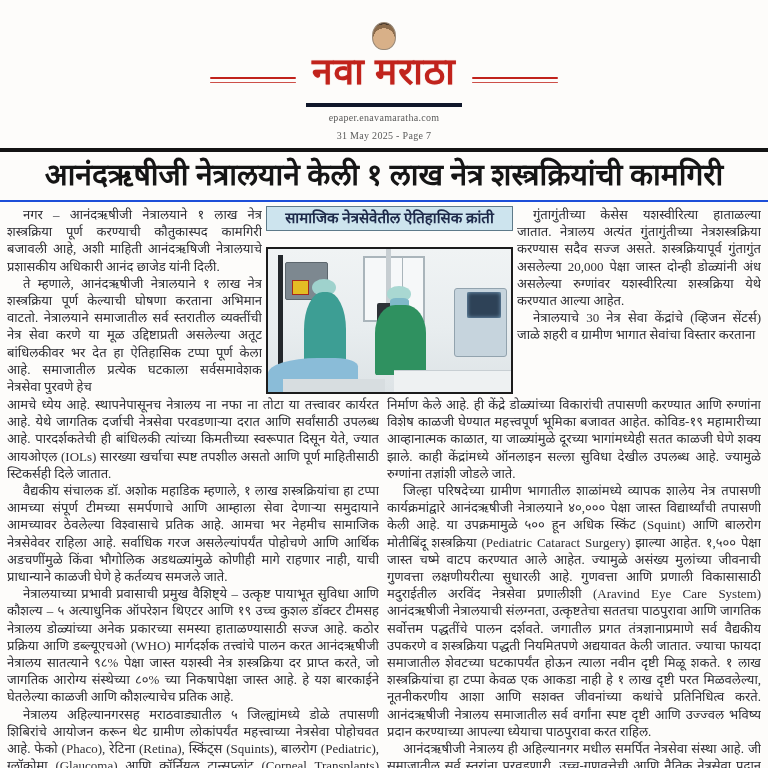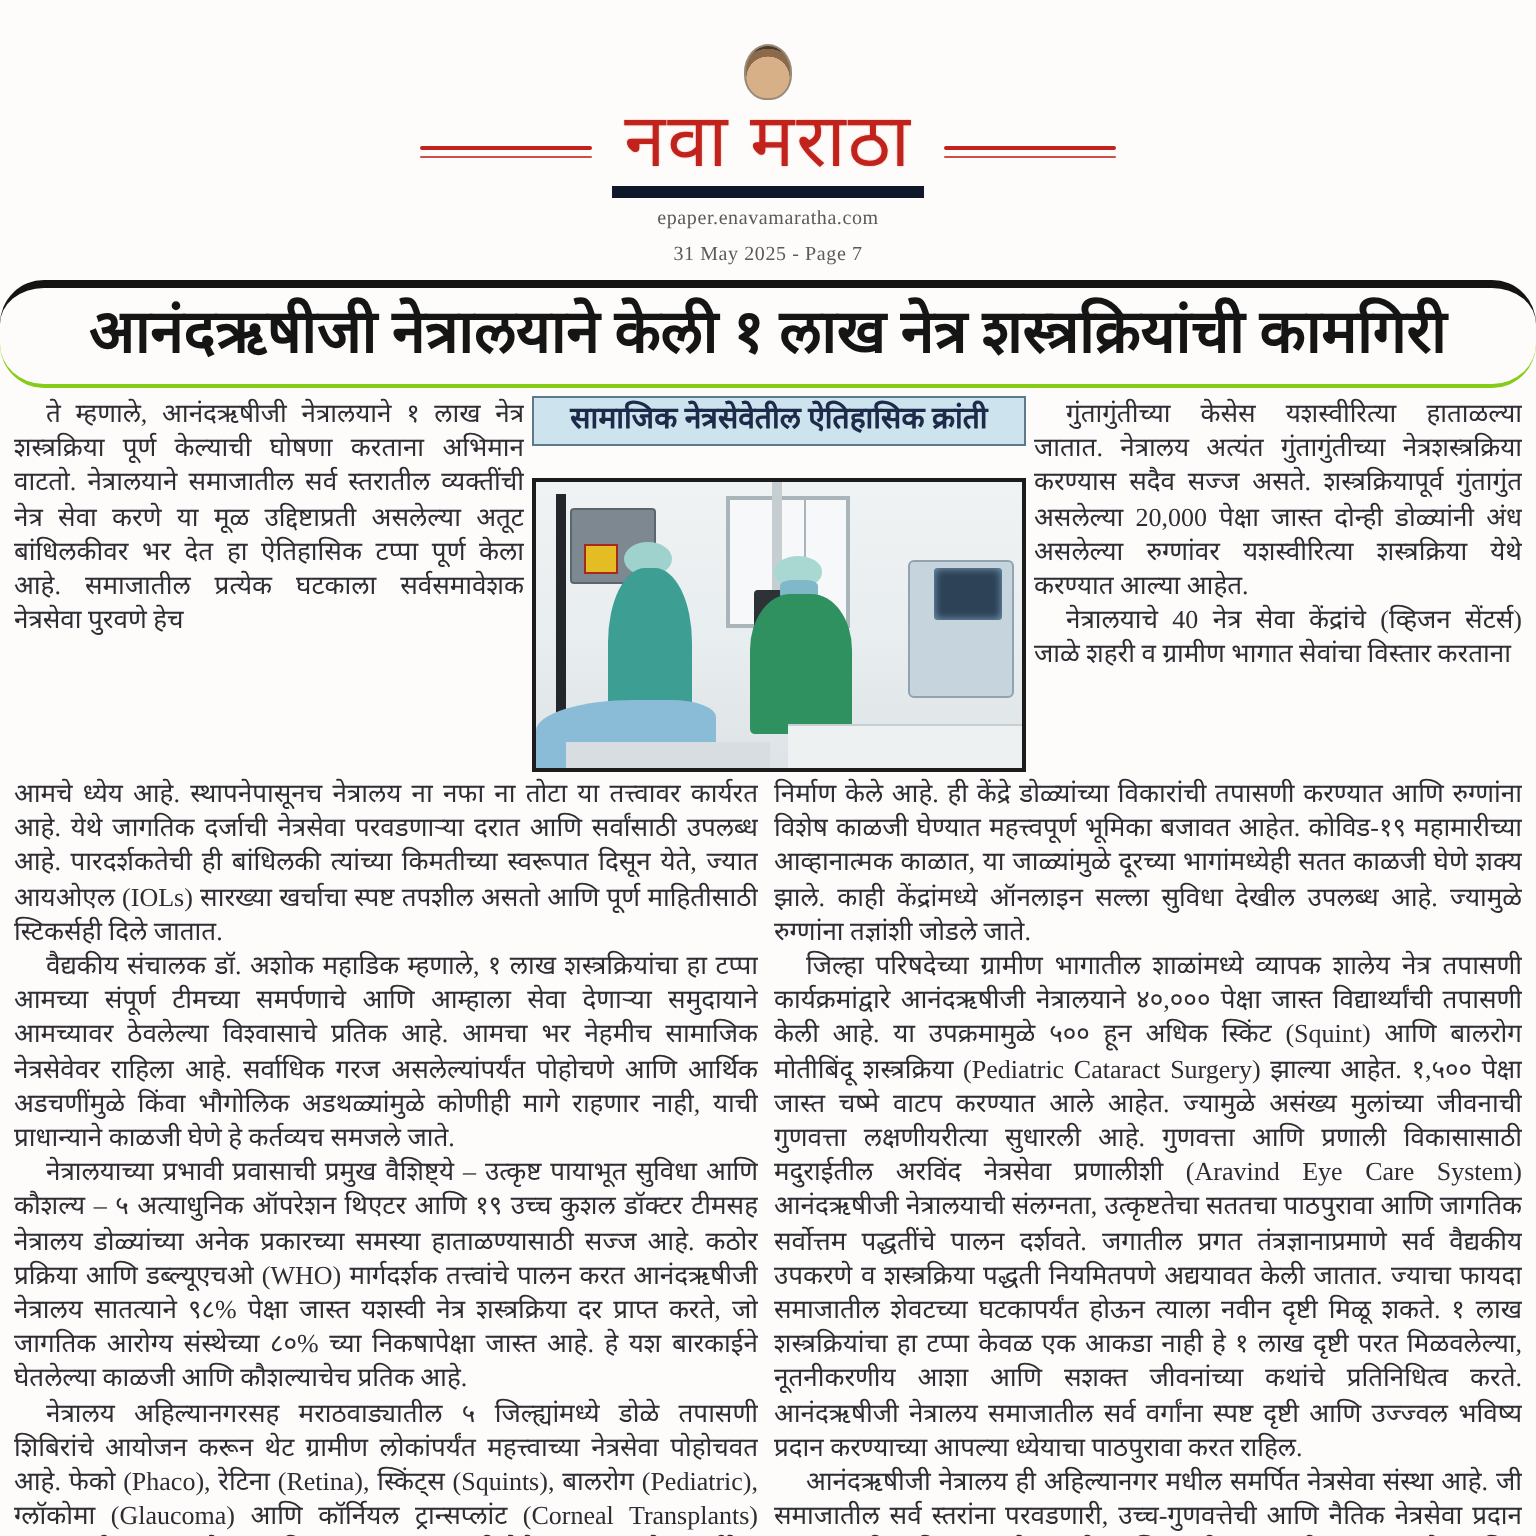--- a/index.html
+++ b/index.html
@@ -15,33 +15,32 @@
   .portrait{
     width:22px;height:26px;margin:0 auto 2px auto;border-radius:50% 50% 45% 45%;
     background:radial-gradient(circle at 50% 62%, #d8b088 0 55%, #8a6a4a 56% 75%, #4a3a2c 76%);
     border:1px solid #9a8a78;
   }
   .logo-row{ display:flex; align-items:center; justify-content:center; gap:10px; }
   .flourish{ display:flex; flex-direction:column; gap:3px; width:86px; }
   .flourish span{ display:block; height:2px; background:#c1231c; border-radius:1px; }
   .flourish span:last-child{ height:1px; opacity:.8; }
   .logo-text{
-    font-size:37px; line-height:40px; font-weight:normal; color:#c1231c;
+    font-size:37px; line-height:40px; font-weight:bold; color:#c1231c;
     letter-spacing:1px; text-shadow:0 0 1px rgba(193,35,28,.4);
-    border-bottom:6px solid #0f172a; padding:0 6px 1px 6px;
+    border-bottom:4px solid #0f172a; padding:0 6px 11px 6px;
   }
   .epaper-url{ font-size:10px; color:#5a5a5a; margin-top:5px; letter-spacing:.3px;text-align:center;}
   .date-line{ font-size:10px; color:#5a5a5a; margin-top:7px; letter-spacing:.3px;}
   
   .headline-wrap{
     margin-top:7px;
     border-top:4px solid #141414;
-    border-bottom:2px solid #84cc16;
+    border-bottom:2px solid #1d4ed8;
     padding:5px 4px 7px 4px;
-    border-radius:22px;
   }
   .headline{
     margin:0; text-align:center; font-size:30px; line-height:36px;
     font-weight:bold; color:#151515; letter-spacing:0;
   }
   
   .article{ padding:4px 7px 0 7px; }
   .row-a{ display:flex; gap:4px; height:188px; overflow:hidden; }
   .row-b{ display:flex; gap:8px; height:404px; overflow:hidden; margin-top:2px; }
   .col{ overflow:hidden; }
@@ -103,20 +102,21 @@
   <div class="date-line">31 May 2025 - Page 7</div>
 </header>
 
 <div class="headline-wrap">
   <h1 class="headline">आनंदऋषीजी नेत्रालयाने केली १ लाख नेत्र शस्त्रक्रियांची कामगिरी</h1>
 </div>
 
 <main class="article">
   <div class="row-a">
     <section class="col col-lt">
+      <p class="indent">नगर – आनंदऋषीजी नेत्रालयाने १ लाख नेत्र शस्त्रक्रिया पूर्ण करण्याची कौतुकास्पद कामगिरी बजावली आहे, अशी माहिती आनंदऋषिजी नेत्रालयाचे प्रशासकीय अधिकारी आनंद छाजेड यांनी दिली.</p>
       <p class="indent">ते म्हणाले, आनंदऋषीजी नेत्रालयाने १ लाख नेत्र शस्त्रक्रिया पूर्ण केल्याची घोषणा करताना अभिमान वाटतो. नेत्रालयाने समाजातील सर्व स्तरातील व्यक्तींची नेत्र सेवा करणे या मूळ उद्दिष्टाप्रती असलेल्या अतूट बांधिलकीवर भर देत हा ऐतिहासिक टप्पा पूर्ण केला आहे. समाजातील प्रत्येक घटकाला सर्वसमावेशक नेत्रसेवा पुरवणे हेच</p>
     </section>
 
     <figure class="photo-block">
       <figcaption class="caption-box">सामाजिक नेत्रसेवेतील ऐतिहासिक क्रांती</figcaption>
       <div class="photo">
         <div class="p-pole"></div>
         <div class="p-equip-tl"></div>
         <div class="p-label-y"></div>
         <div class="p-cabinet"></div>
@@ -131,21 +131,21 @@
         <div class="p-machine"></div>
         <div class="p-screen"></div>
         <div class="p-drape"></div>
         <div class="p-cloth"></div>
         <div class="p-table"></div>
       </div>
     </figure>
 
     <section class="col col-rt">
       <p class="indent">गुंतागुंतीच्या केसेस यशस्वीरित्या हाताळल्या जातात. नेत्रालय अत्यंत गुंतागुंतीच्या नेत्रशस्त्रक्रिया करण्यास सदैव सज्ज असते. शस्त्रक्रियापूर्व गुंतागुंत असलेल्या 20,000 पेक्षा जास्त दोन्ही डोळ्यांनी अंध असलेल्या रुग्णांवर यशस्वीरित्या शस्त्रक्रिया येथे करण्यात आल्या आहेत.</p>
-      <p class="indent">नेत्रालयाचे 40 नेत्र सेवा केंद्रांचे (व्हिजन सेंटर्स) जाळे शहरी व ग्रामीण भागात सेवांचा विस्तार करताना</p>
+      <p class="indent">नेत्रालयाचे 30 नेत्र सेवा केंद्रांचे (व्हिजन सेंटर्स) जाळे शहरी व ग्रामीण भागात सेवांचा विस्तार करताना</p>
     </section>
   </div>
 
   <div class="row-b">
     <section class="col col-lb">
       <p>आमचे ध्येय आहे. स्थापनेपासूनच नेत्रालय ना नफा ना तोटा या तत्त्वावर कार्यरत आहे. येथे जागतिक दर्जाची नेत्रसेवा परवडणाऱ्या दरात आणि सर्वांसाठी उपलब्ध आहे. पारदर्शकतेची ही बांधिलकी त्यांच्या किमतीच्या स्वरूपात दिसून येते, ज्यात आयओएल (IOLs) सारख्या खर्चाचा स्पष्ट तपशील असतो आणि पूर्ण माहितीसाठी स्टिकर्सही दिले जातात.</p>
       <p class="indent">वैद्यकीय संचालक डॉ. अशोक महाडिक म्हणाले, १ लाख शस्त्रक्रियांचा हा टप्पा आमच्या संपूर्ण टीमच्या समर्पणाचे आणि आम्हाला सेवा देणाऱ्या समुदायाने आमच्यावर ठेवलेल्या विश्वासाचे प्रतिक आहे. आमचा भर नेहमीच सामाजिक नेत्रसेवेवर राहिला आहे. सर्वाधिक गरज असलेल्यांपर्यंत पोहोचणे आणि आर्थिक अडचणींमुळे किंवा भौगोलिक अडथळ्यांमुळे कोणीही मागे राहणार नाही, याची प्राधान्याने काळजी घेणे हे कर्तव्यच समजले जाते.</p>
       <p class="indent">नेत्रालयाच्या प्रभावी प्रवासाची प्रमुख वैशिष्ट्ये – उत्कृष्ट पायाभूत सुविधा आणि कौशल्य – ५ अत्याधुनिक ऑपरेशन थिएटर आणि १९ उच्च कुशल डॉक्टर टीमसह नेत्रालय डोळ्यांच्या अनेक प्रकारच्या समस्या हाताळण्यासाठी सज्ज आहे. कठोर प्रक्रिया आणि डब्ल्यूएचओ (WHO) मार्गदर्शक तत्त्वांचे पालन करत आनंदऋषीजी नेत्रालय सातत्याने ९८% पेक्षा जास्त यशस्वी नेत्र शस्त्रक्रिया दर प्राप्त करते, जो जागतिक आरोग्य संस्थेच्या ८०% च्या निकषापेक्षा जास्त आहे. हे यश बारकाईने घेतलेल्या काळजी आणि कौशल्याचेच प्रतिक आहे.</p>
       <p class="indent">नेत्रालय अहिल्यानगरसह मराठवाड्यातील ५ जिल्ह्यांमध्ये डोळे तपासणी शिबिरांचे आयोजन करून थेट ग्रामीण लोकांपर्यंत महत्त्वाच्या नेत्रसेवा पोहोचवत आहे. फेको (Phaco), रेटिना (Retina), स्किंट्स (Squints), बालरोग (Pediatric), ग्लॉकोमा (Glaucoma) आणि कॉर्नियल ट्रान्सप्लांट (Corneal Transplants) यासह सर्व प्रकारच्या नेत्र शस्त्रक्रिया एकाच छताखाली येथे उपलब्ध आहेत. पूर्णवेळ सर्जन</p>
     </section>

